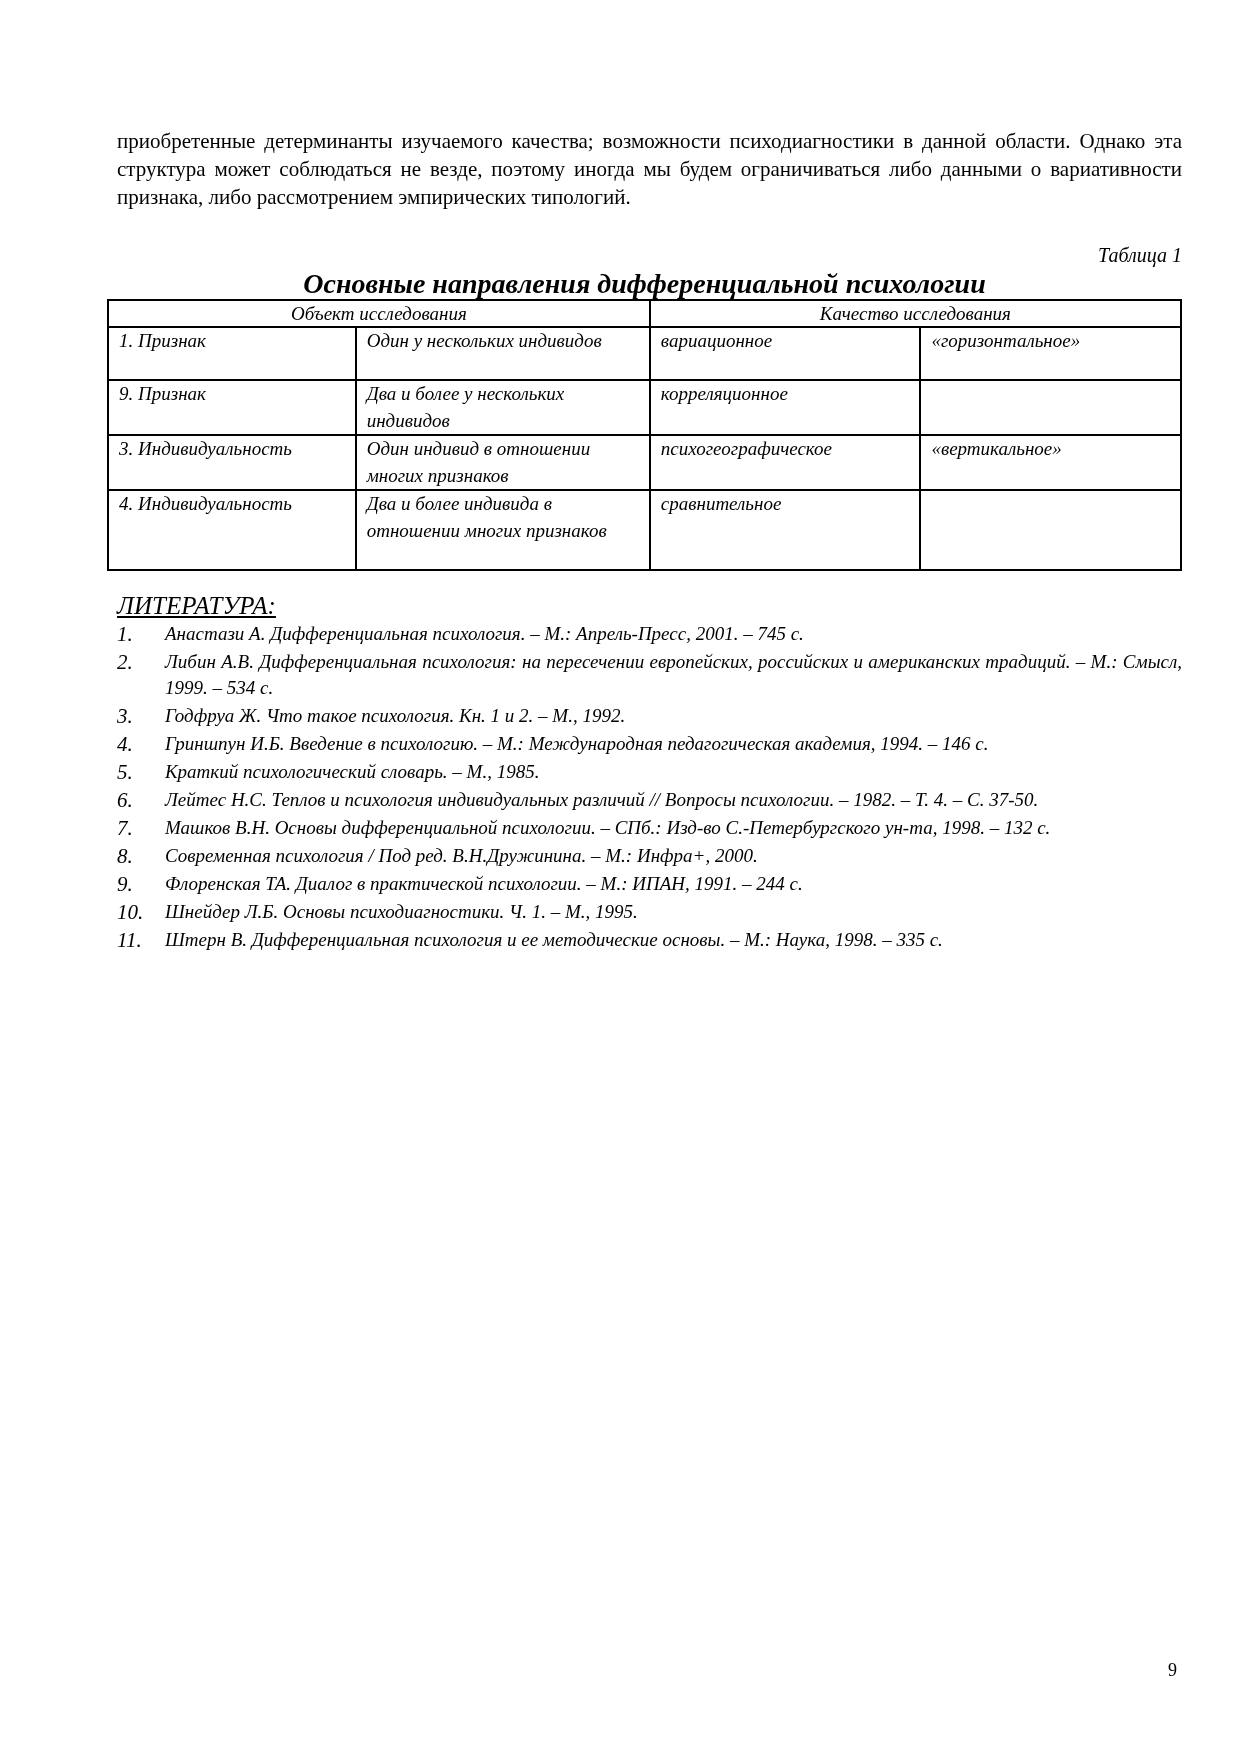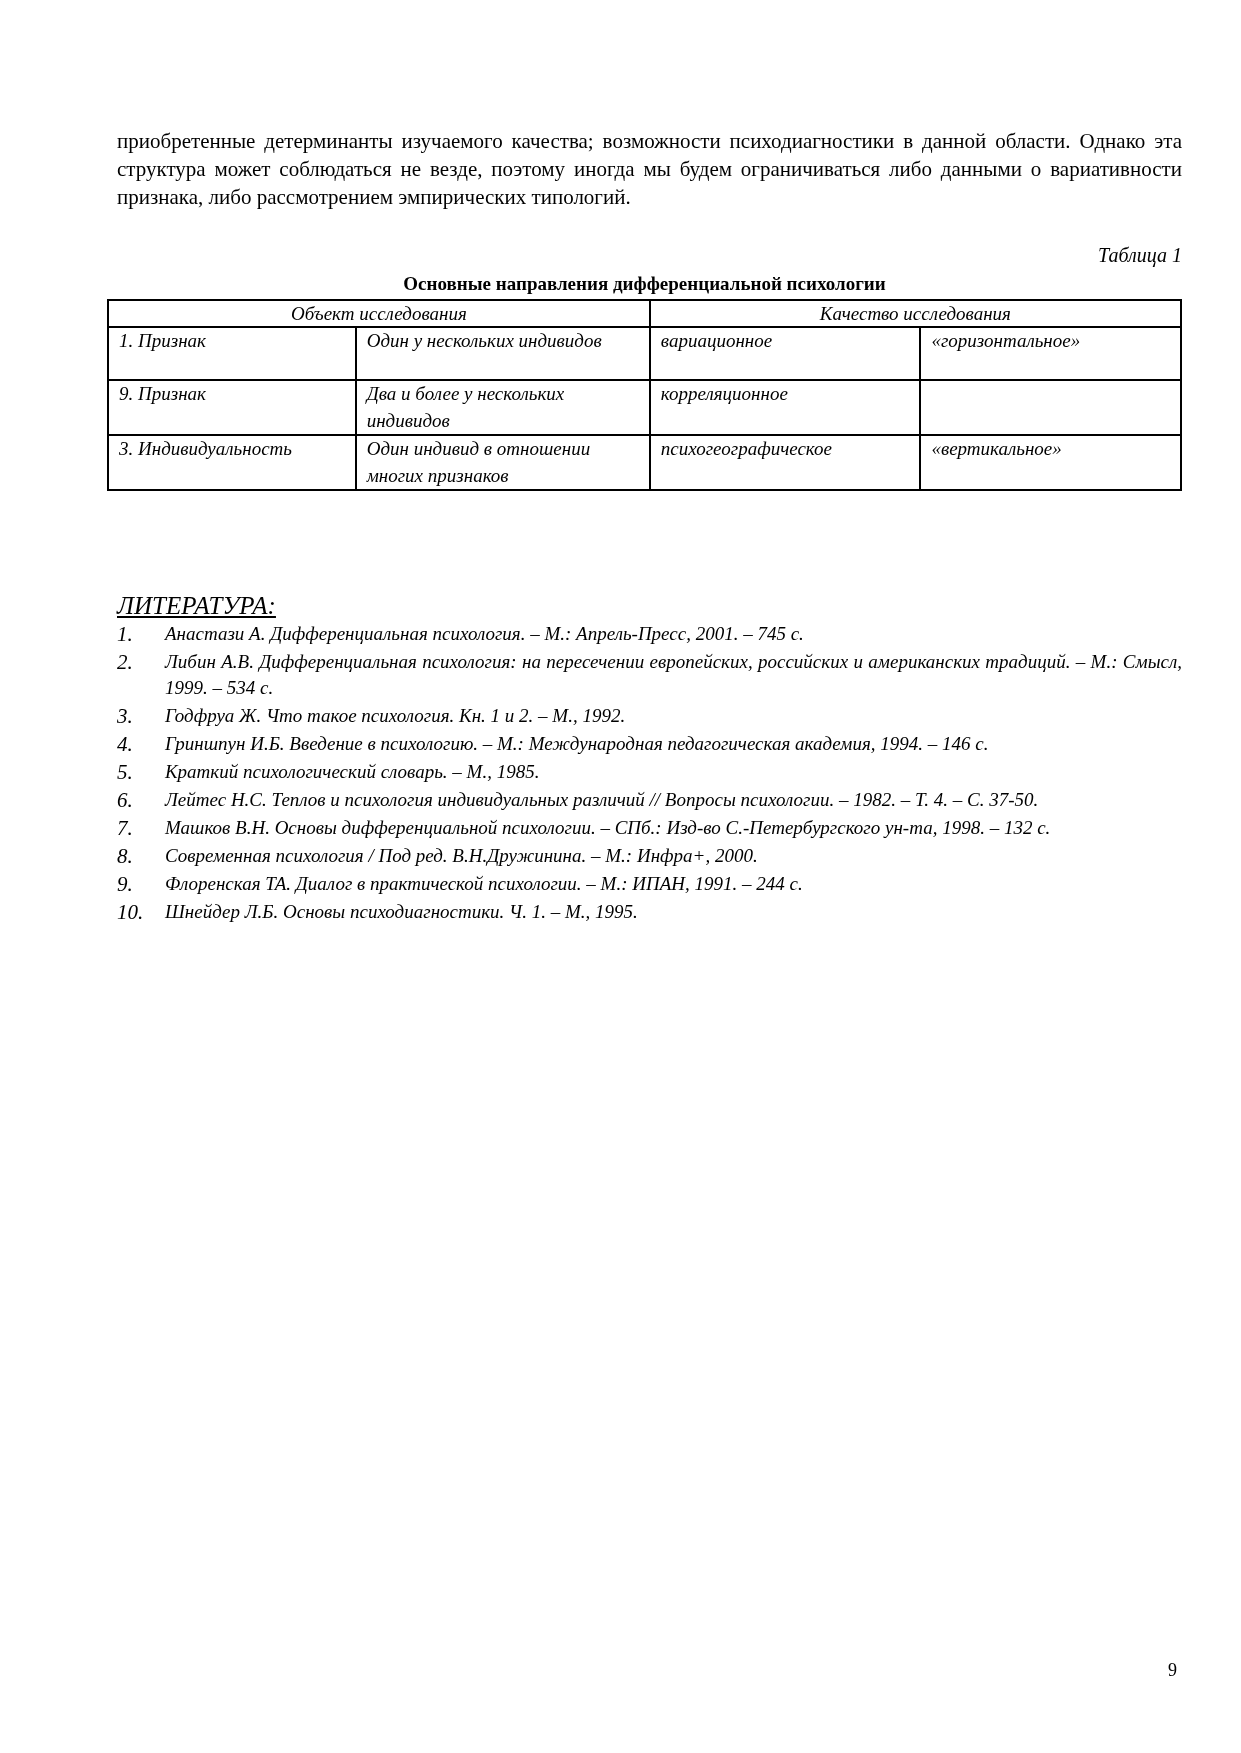--- a/index.html
+++ b/index.html
@@ -5,21 +5,21 @@
   html, body { margin: 0; padding: 0; background: #ffffff; }
   body { width: 1241px; height: 1753px; position: relative; overflow: hidden;
          font-family: "Liberation Serif", "DejaVu Serif", serif; color: #000; }
   .page { position: absolute; left: 0; top: 13px; width: 1241px; height: 1753px; }
 
   .para { position: absolute; left: 117px; top: 114px; width: 1065px;
           font-size: 21px; line-height: 28px; text-align: justify; text-align-last: left; margin: 0; }
 
   .table-label { position: absolute; right: 59px; top: 231px; font-size: 20px; font-style: italic; }
   .table-title { position: absolute; left: 107px; width: 1075px; top: 259px; text-align: center;
-                 font-size: 19px; font-weight: bold; line-height: 24px; }
+                 font-size: 28px; font-style: italic; font-weight: bold; line-height: 24px; }
 
   table.dir { position: absolute; left: 107px; top: 286px; width: 1075px; border-collapse: collapse;
               font-size: 19px; font-style: italic; border-radius: 12px; }
   table.dir td, table.dir th { border: 2px solid #000; padding: 0 10px; vertical-align: top;
               line-height: 26.5px; font-weight: normal; text-align: left; }
   table.dir th { text-align: center; height: 25px; line-height: 25px; }
   table.dir tr.r td { height: 51px; }
   table.dir tr.r.last td { height: 78px; }
   col.c1 { width: 248px; } col.c2 { width: 295px; } col.c3 { width: 271px; } col.c4 { width: 261px; }
 
@@ -66,20 +66,26 @@
       <td>Два и более у нескольких индивидов</td>
       <td>корреляционное</td>
       <td></td>
     </tr>
     <tr class="r">
       <td>3. Индивидуальность</td>
       <td>Один индивид в отношении многих признаков</td>
       <td>психогеографическое</td>
       <td>«вертикальное»</td>
     </tr>
+    <tr class="r last">
+      <td>4. Индивидуальность</td>
+      <td>Два и более индивида в отношении многих признаков</td>
+      <td>сравнительное</td>
+      <td></td>
+    </tr>
   </tbody>
     </table>
 
   <div class="lit-head">ЛИТЕРАТУРА:</div>
 
   <ol class="lit">
     <li>
         <span class="num">1.</span>
         <span class="txt">Анастази А. Дифференциальная психология. – М.: Апрель-Пресс, 2001. – 745 с.</span>
       </li>
@@ -112,16 +118,20 @@
         <span class="txt">Современная психология / Под ред. В.Н.Дружинина. – М.: Инфра+, 2000.</span>
       </li>
     <li>
         <span class="num">9.</span>
         <span class="txt">Флоренская ТА. Диалог в практической психологии. – М.: ИПАН, 1991. – 244 с.</span>
       </li>
     <li>
         <span class="num">10.</span>
         <span class="txt">Шнейдер Л.Б. Основы психодиагностики. Ч. 1. – М., 1995.</span>
       </li>
+    <li>
+        <span class="num">11.</span>
+        <span class="txt">Штерн В. Дифференциальная психология и ее методические основы. – М.: Наука, 1998. – 335 с.</span>
+      </li>
   </ol>
 
   <div class="page-num">9</div>
 </div>
 
 </body></html>

